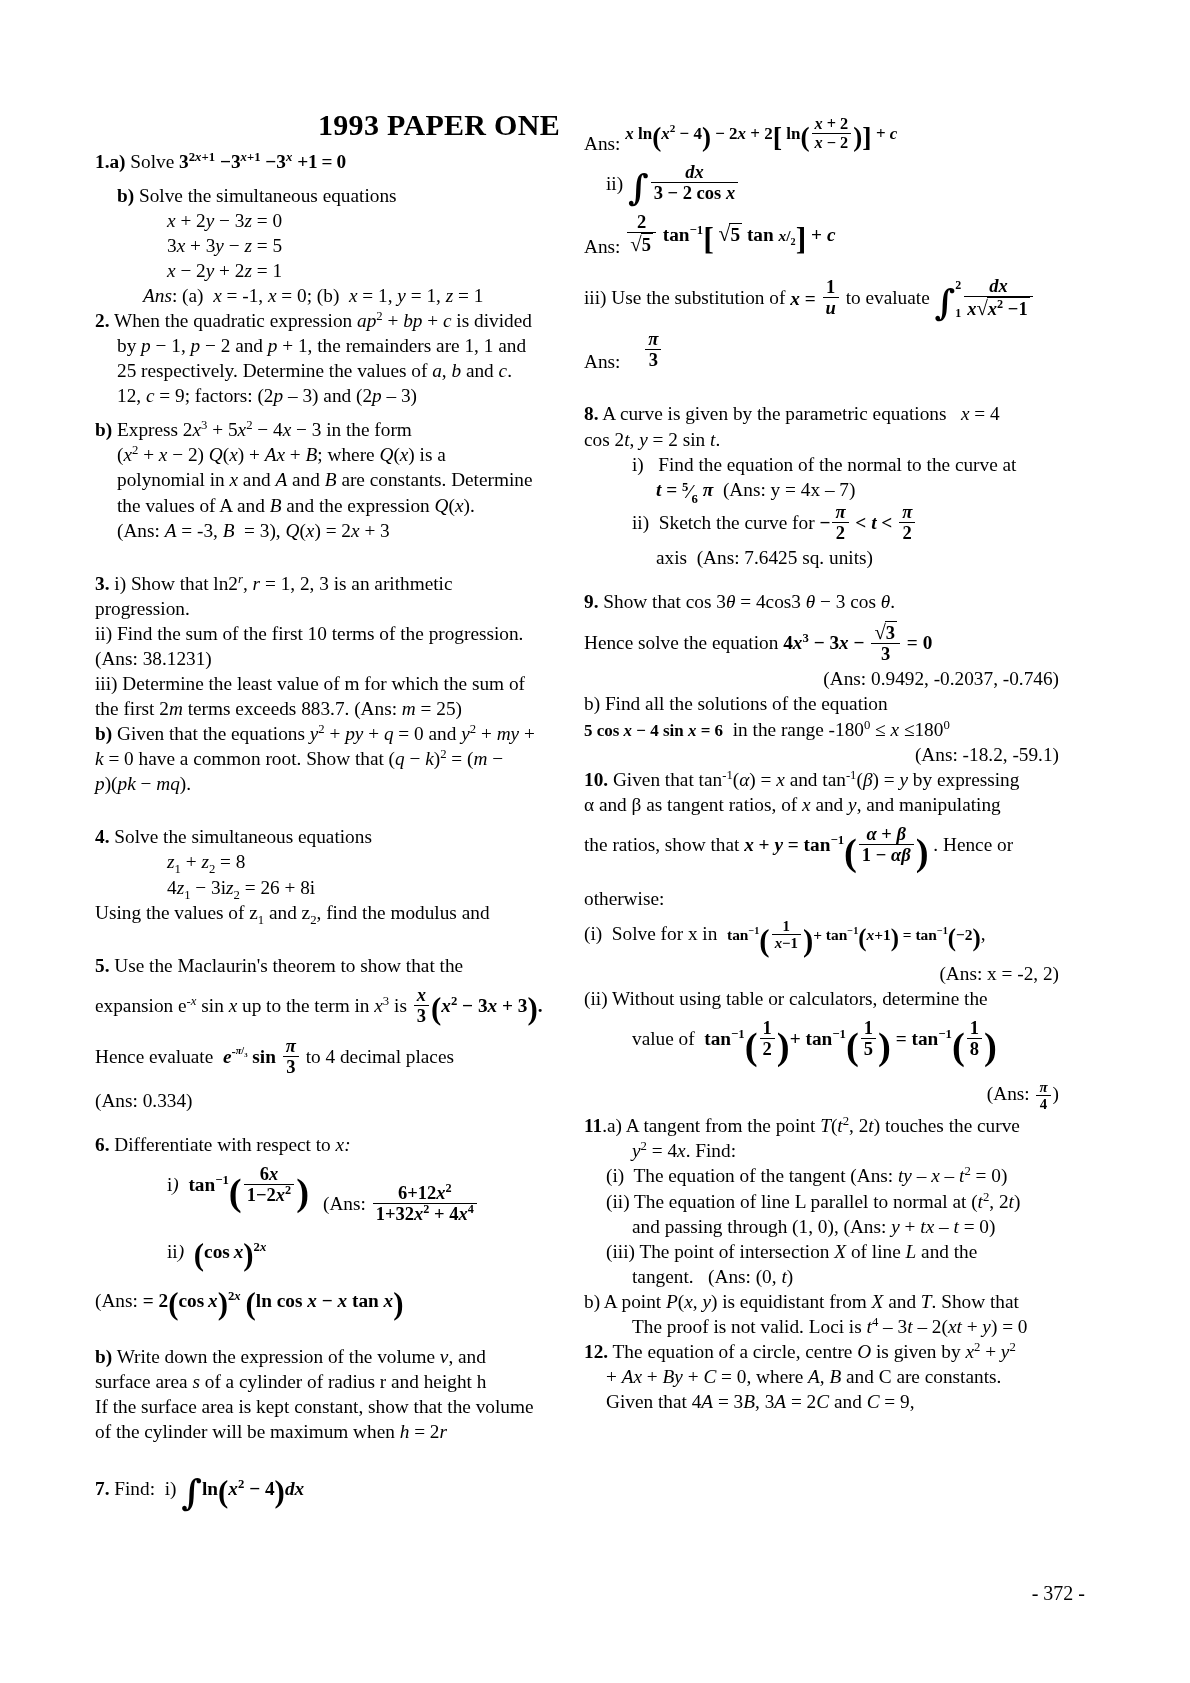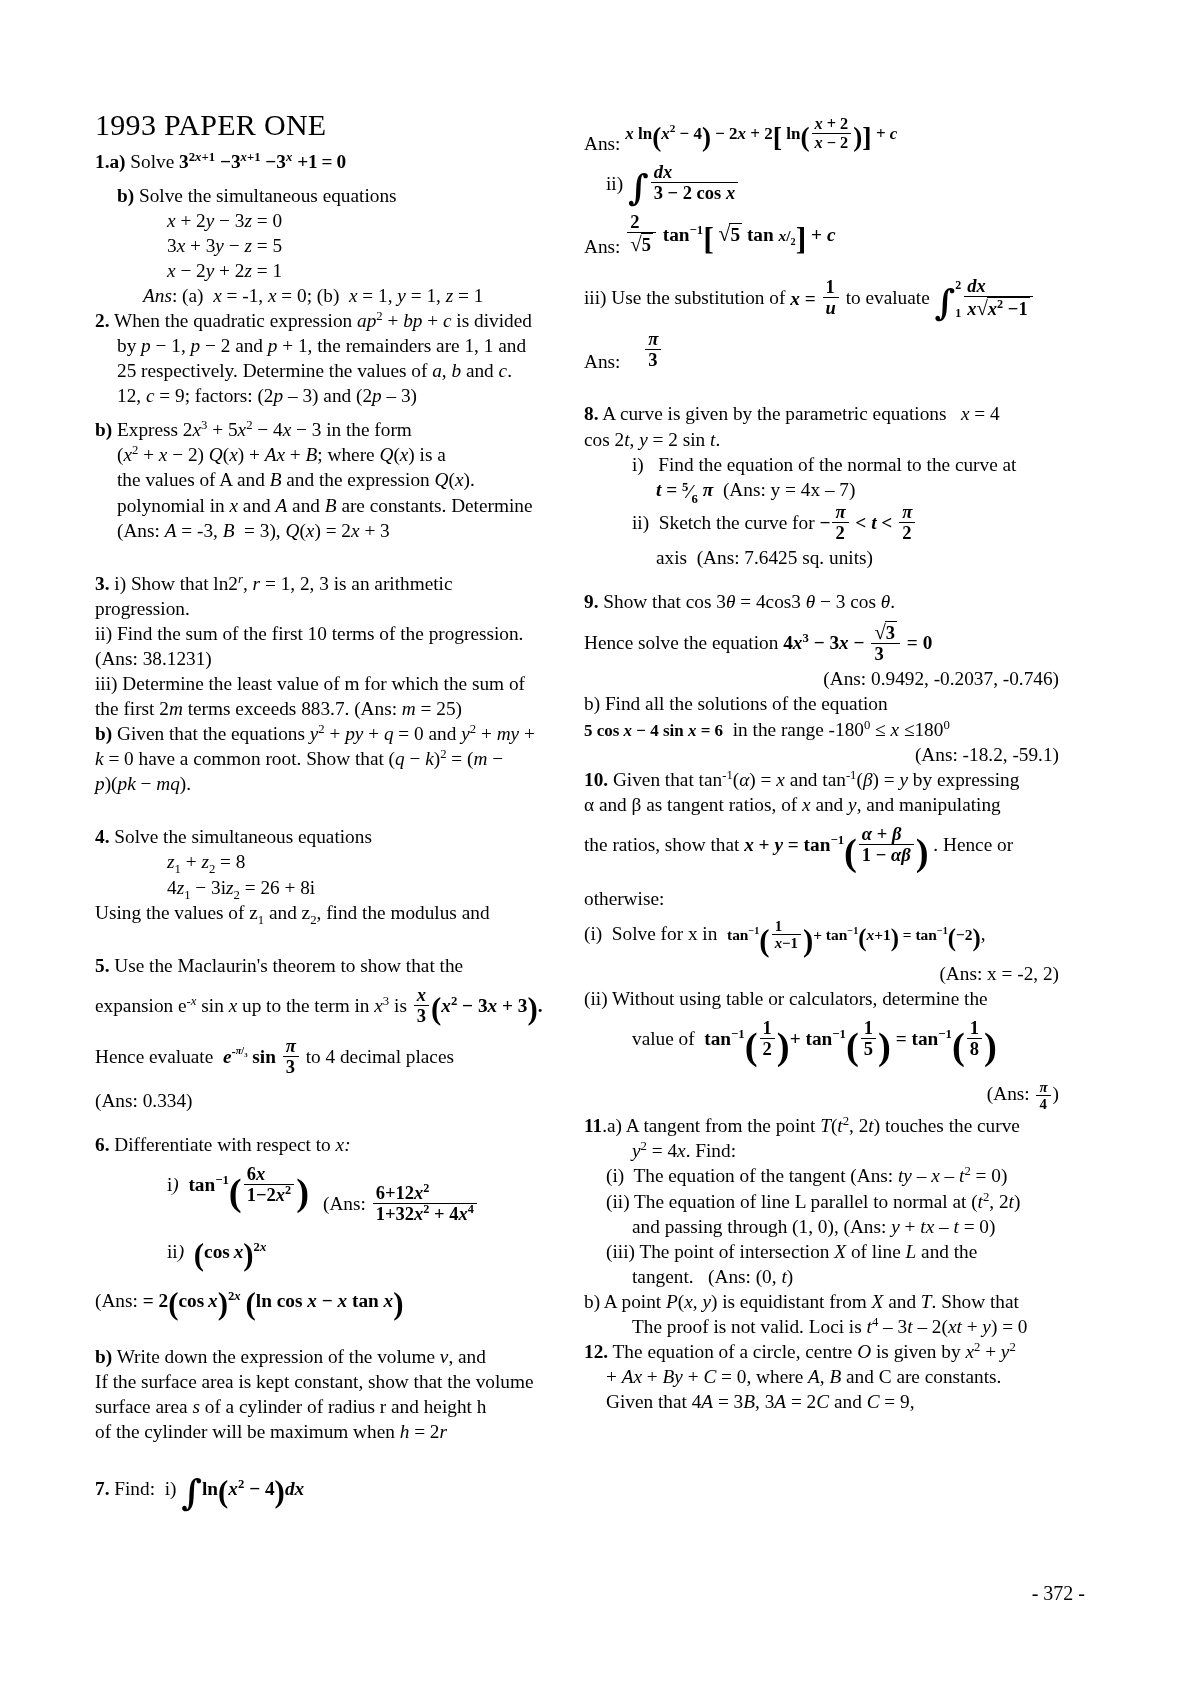--- a/index.html
+++ b/index.html
@@ -28,22 +28,22 @@
     align-items: flex-start;
   }
   .col {
     width: 465px;
     flex: 0 0 465px;
   }
   .col-right { width: 475px; flex: 0 0 475px; }
 
   h1.paper-title {
     font-size: 30px;
-    font-weight: normal;
-    text-align: left;
+    font-weight: bold;
+    text-align: right;
     margin: 0 0 6px 0;
     letter-spacing: 0.3px;
     line-height: 1.15;
   }
   p, div.blk {
     font-size: 19.3px;
     line-height: 1.30;
     margin: 0;
   }
   .spacer-s { height: 9px; }
@@ -58,21 +58,21 @@
 
   
   .math { font-family: "Liberation Serif", serif; font-style: normal; white-space: nowrap; font-weight: bold; }
   sup, sub { font-size: 0.66em; line-height: 0; }
   sup { vertical-align: super; }
   sub { vertical-align: sub; }
 
   .frac {
     display: inline-block;
     vertical-align: middle;
-    text-align: left;
+    text-align: center;
     font-size: 0.96em;
     line-height: 1.08;
     margin: 0 2px;
     position: relative;
     top: -0.12em;
   }
   .frac > .num { display: block; padding: 0 3px; border-bottom: 1.1px solid #000; }
   .frac > .den { display: block; padding: 0 3px; }
 
   .sfrac { display:inline-block; vertical-align: middle; font-size: 0.8em; }
@@ -147,22 +147,22 @@
       <div class="blk indent1">25 respectively. Determine the values of <i>a</i>, <i>b</i> and <i>c</i>.</div>
       <div class="blk indent1">12, <i>c</i> = 9; factors: (2<i>p</i> – 3) and (2<i>p</i> – 3)</div>
 
       <div class="spacer-s"></div>
 
       <div class="blk">
         <b>b)</b>
         Express 2<i>x</i><sup>3</sup> + 5<i>x</i><sup>2</sup> − 4<i>x</i> − 3 in the form
       </div>
       <div class="blk indent1">(<i>x</i><sup>2</sup> + <i>x</i> − 2) <i>Q</i>(<i>x</i>) + <i>Ax</i> + <i>B</i>; where <i>Q</i>(<i>x</i>) is a</div>
+      <div class="blk indent1">polynomial in <i>x</i> and <i>A</i> and <i>B</i> are constants. Determine</div>
       <div class="blk indent1">the values of A and <i>B</i> and the expression <i>Q</i>(<i>x</i>).</div>
-      <div class="blk indent1">polynomial in <i>x</i> and <i>A</i> and <i>B</i> are constants. Determine</div>
       <div class="blk indent1">(Ans: <i>A</i> = -3, <i>B</i>&nbsp; = 3), <i>Q</i>(<i>x</i>) = 2<i>x</i> + 3</div>
 
       <div class="spacer-l"></div>
 
       <div class="blk">
         <b>3.</b>
         i) Show that ln2<sup><i>r</i></sup>, <i>r</i> = 1, 2, 3 is an arithmetic
       </div>
       <div class="blk">progression.</div>
       <div class="blk">ii) Find the sum of the first 10 terms of the progression.</div>
@@ -231,22 +231,22 @@
         <span>(Ans:</span>
         <span class="math">= 2<span class="big-paren">(</span>cos <i>x</i><span class="big-paren">)</span><sup>2<i>x</i></sup> <span class="big-paren">(</span>ln cos <i>x</i> − <i>x</i> tan <i>x</i><span class="big-paren">)</span></span>
       </div>
 
       <div class="spacer-m"></div>
 
       <div class="blk">
         <b>b)</b>
         Write down the expression of the volume <i>v</i>, and
       </div>
+      <div class="blk">surface area <i>s</i> of a cylinder of radius r and height h</div>
       <div class="blk">If the surface area is kept constant, show that the volume</div>
-      <div class="blk">surface area <i>s</i> of a cylinder of radius r and height h</div>
       <div class="blk">of the cylinder will be maximum when <i>h</i> = 2<i>r</i></div>
 
       <div class="spacer-l"></div>
 
       <div class="blk">
         <b>7.</b>
         Find:&nbsp; i)
         <span class="math"><span class="intg">∫</span>ln<span class="big-paren">(</span><i>x</i><sup>2</sup> − 4<span class="big-paren">)</span><i>dx</i></span>
       </div>
 

